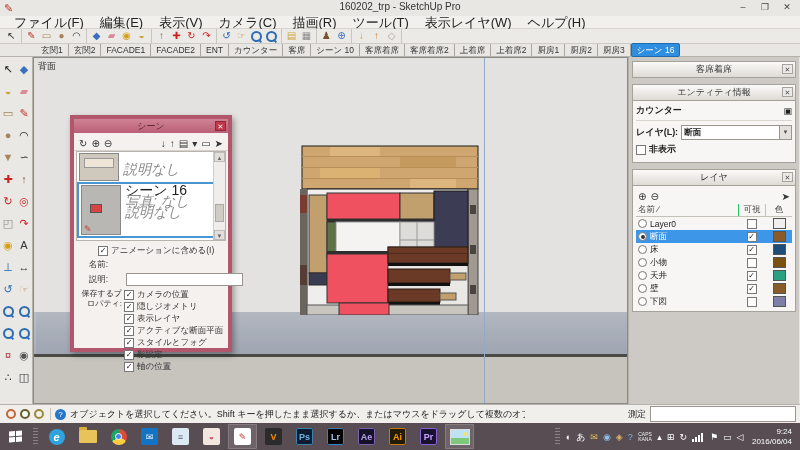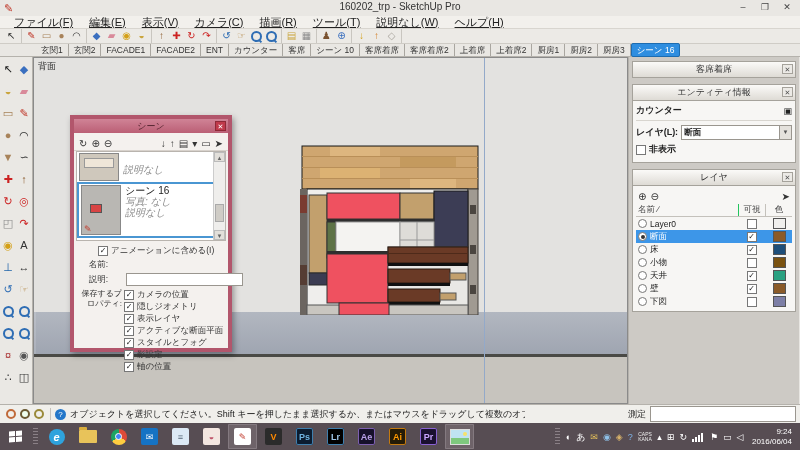--- a/index.html
+++ b/index.html
@@ -12,21 +12,21 @@
     border-bottom:1px solid #cfccc6;}
   .titlebar .appicon{position:absolute;left:4px;top:2px;width:12px;height:12px;color:#c0392b;
     font-size:11px;line-height:12px;}
   .titlebar .title{position:absolute;left:0;right:0;top:1px;text-align:center;font-size:10px;color:#333;}
   .winbtns{position:absolute;right:2px;top:0;height:16px;display:flex;}
   .winbtns span{width:22px;height:15px;text-align:center;font-size:9px;line-height:15px;color:#444;}
 
   
   .menubar{position:absolute;left:0;top:16px;width:800px;height:13px;background:#f2f0ec;
     border-bottom:1px solid #d8d5cf;display:flex;align-items:center;padding-left:6px;box-sizing:border-box;}
-  .menu-item{font-size:11px;color:#222;padding:0 8px;line-height:13px;text-decoration:underline;}
+  .menu-item{font-size:13px;color:#222;padding:0 8px;line-height:13px;}
 
   
   .toolbar-top{position:absolute;left:0;top:29px;width:800px;height:15px;background:#eceae6;
     border-bottom:1px solid #cfccc6;display:flex;align-items:center;padding-left:2px;box-sizing:border-box;}
   .tgroup{display:flex;align-items:center;border-right:1px solid #c9c6c0;padding:0 2px;height:14px;}
   .tbtn{width:15px;height:14px;display:flex;align-items:center;justify-content:center;font-size:10px;line-height:14px;}
   .gi{display:inline-block;}
   .mag{width:7px;height:7px;border:2px solid #2e6db4;border-radius:50%;position:relative;}
   .mag:after{content:"";position:absolute;width:2px;height:4px;background:#2e6db4;left:6px;top:6px;transform:rotate(-45deg);}
 
@@ -65,21 +65,21 @@
   .dlg-toolbar .sp{flex:1;}
   .dbtn{font-size:10px;color:#333;margin:0 2px;line-height:14px;}
   .dlg-list{height:88px;background:#fff;border:1px solid #b9b4ae;margin:0 2px;position:relative;overflow:hidden;}
   .scn-item{display:flex;padding:1px 2px;height:28px;}
   .scn-item.sel{height:50px;border:2px solid #4a96d2;background:#fff;}
   .scn-thumb{width:38px;background:#cfc8bc;border:1px solid #888;margin-right:4px;position:relative;flex:none;}
   .scn-thumb.t2{background:#b9b7b3;}
   .scn-thumb .rd{position:absolute;left:8px;top:18px;width:10px;height:7px;background:#d84444;border:1px solid #555;}
   .scn-thumb .dk{position:absolute;left:4px;top:4px;right:4px;height:8px;background:#efe6d8;border:1px solid #999;}
   .scn-thumb .pencil{position:absolute;left:2px;bottom:0;color:#c0392b;font-size:9px;}
-  .scn-meta{font-size:10px;color:#333;line-height:11px;}
+  .scn-meta{font-size:14px;color:#333;line-height:11px;}
   .scn-meta .muted{color:#8a8a8a;font-style:italic;}
   .scn-name{color:#222;}
   .dlg-scroll{position:absolute;right:0;top:0;bottom:0;width:11px;background:#efeeec;border-left:1px solid #ccc;}
   .dlg-scroll .ar{display:block;width:11px;height:10px;font-size:6px;text-align:center;line-height:10px;color:#666;background:#e2dfda;border:1px solid #bbb;box-sizing:border-box;}
   .dlg-scroll .ar.dn{position:absolute;bottom:0;}
   .dlg-scroll .th{position:absolute;left:1px;top:52px;width:9px;height:18px;background:#cfccc6;border:1px solid #aaa;box-sizing:border-box;}
   .cbx{display:inline-block;width:8px;height:8px;border:1px solid #777;background:#fff;font-size:8px;line-height:8px;
     text-align:center;color:#222;vertical-align:middle;margin-right:3px;flex:none;}
   .dlg-row{display:flex;align-items:center;font-size:8.5px;color:#333;margin:2px 4px 0 4px;}
   .dlg-row .lb{width:30px;text-align:right;margin-right:18px;flex:none;}
@@ -175,21 +175,21 @@
     </span>
   </div>
 
   <div class="menubar">
       <span class="menu-item">ファイル(F)</span>
       <span class="menu-item">編集(E)</span>
       <span class="menu-item">表示(V)</span>
       <span class="menu-item">カメラ(C)</span>
       <span class="menu-item">描画(R)</span>
       <span class="menu-item">ツール(T)</span>
-      <span class="menu-item">説明なし(W)</span>
+      <span class="menu-item">表示レイヤ(W)</span>
       <span class="menu-item">ヘルプ(H)</span>
     </div>
 
   <div class="toolbar-top">
       <span class="tgroup">
         <span class="tbtn">
           <span class="gi" style="color: rgb(26, 26, 26);">↖</span>
         </span>
       </span>
       <span class="tgroup">

